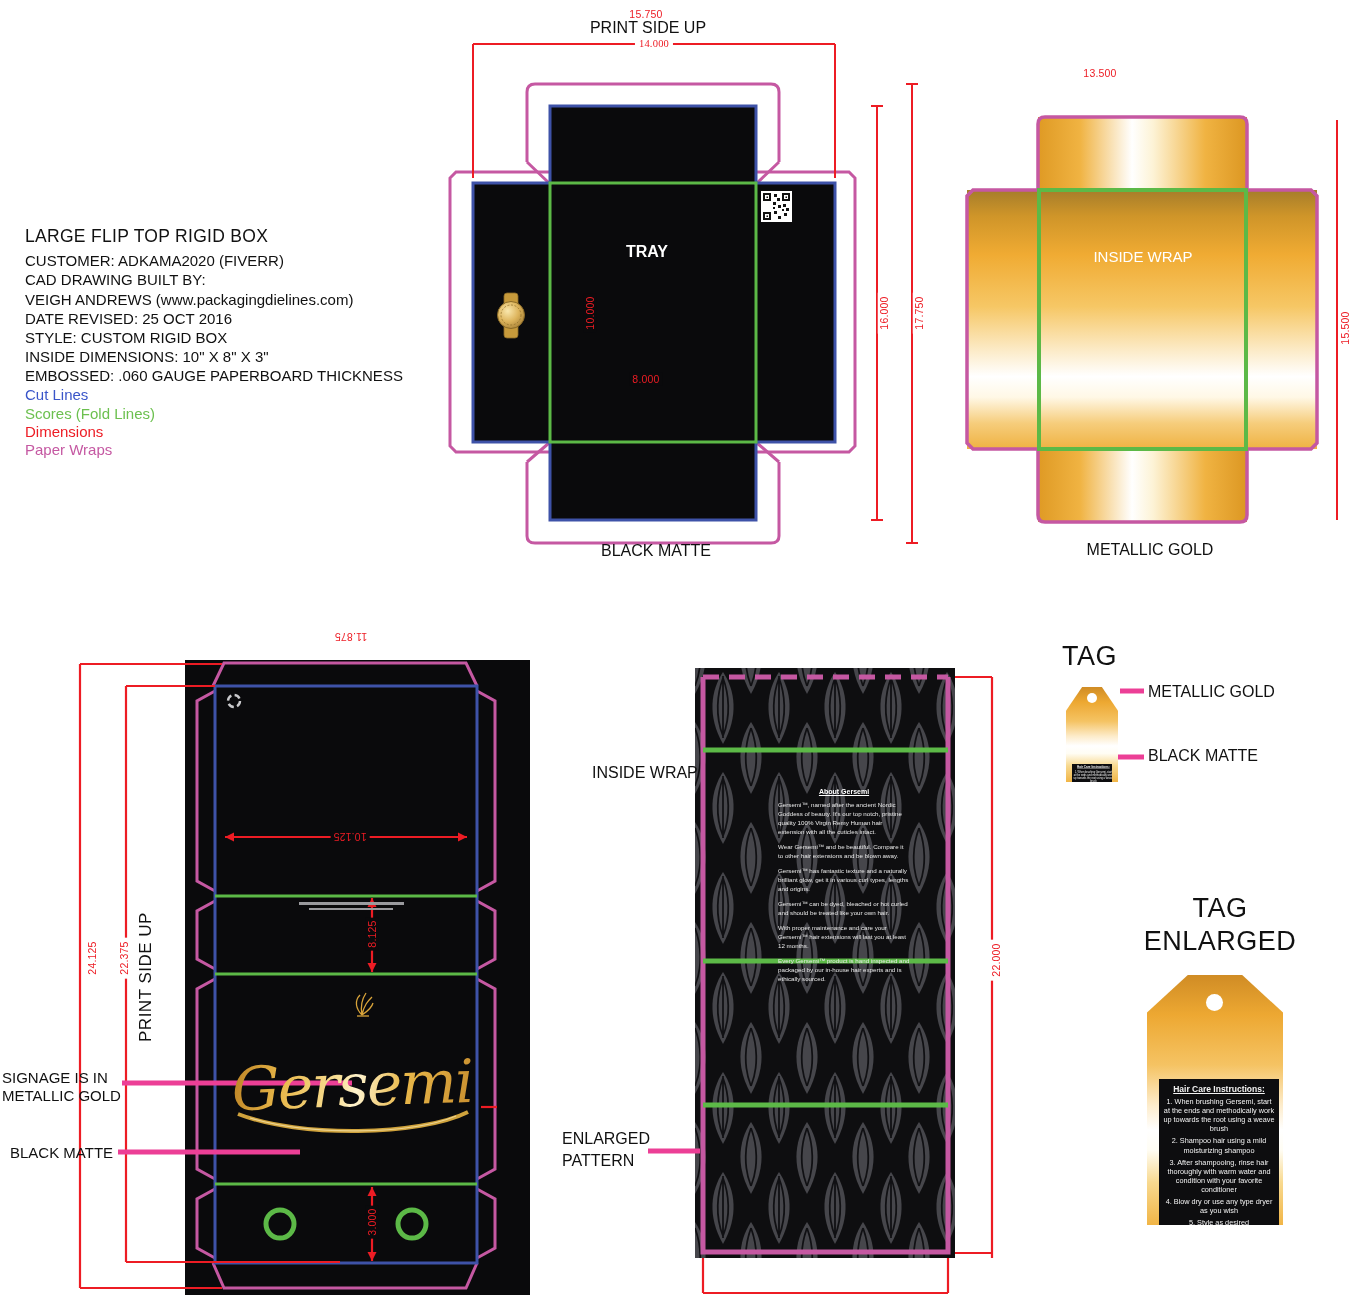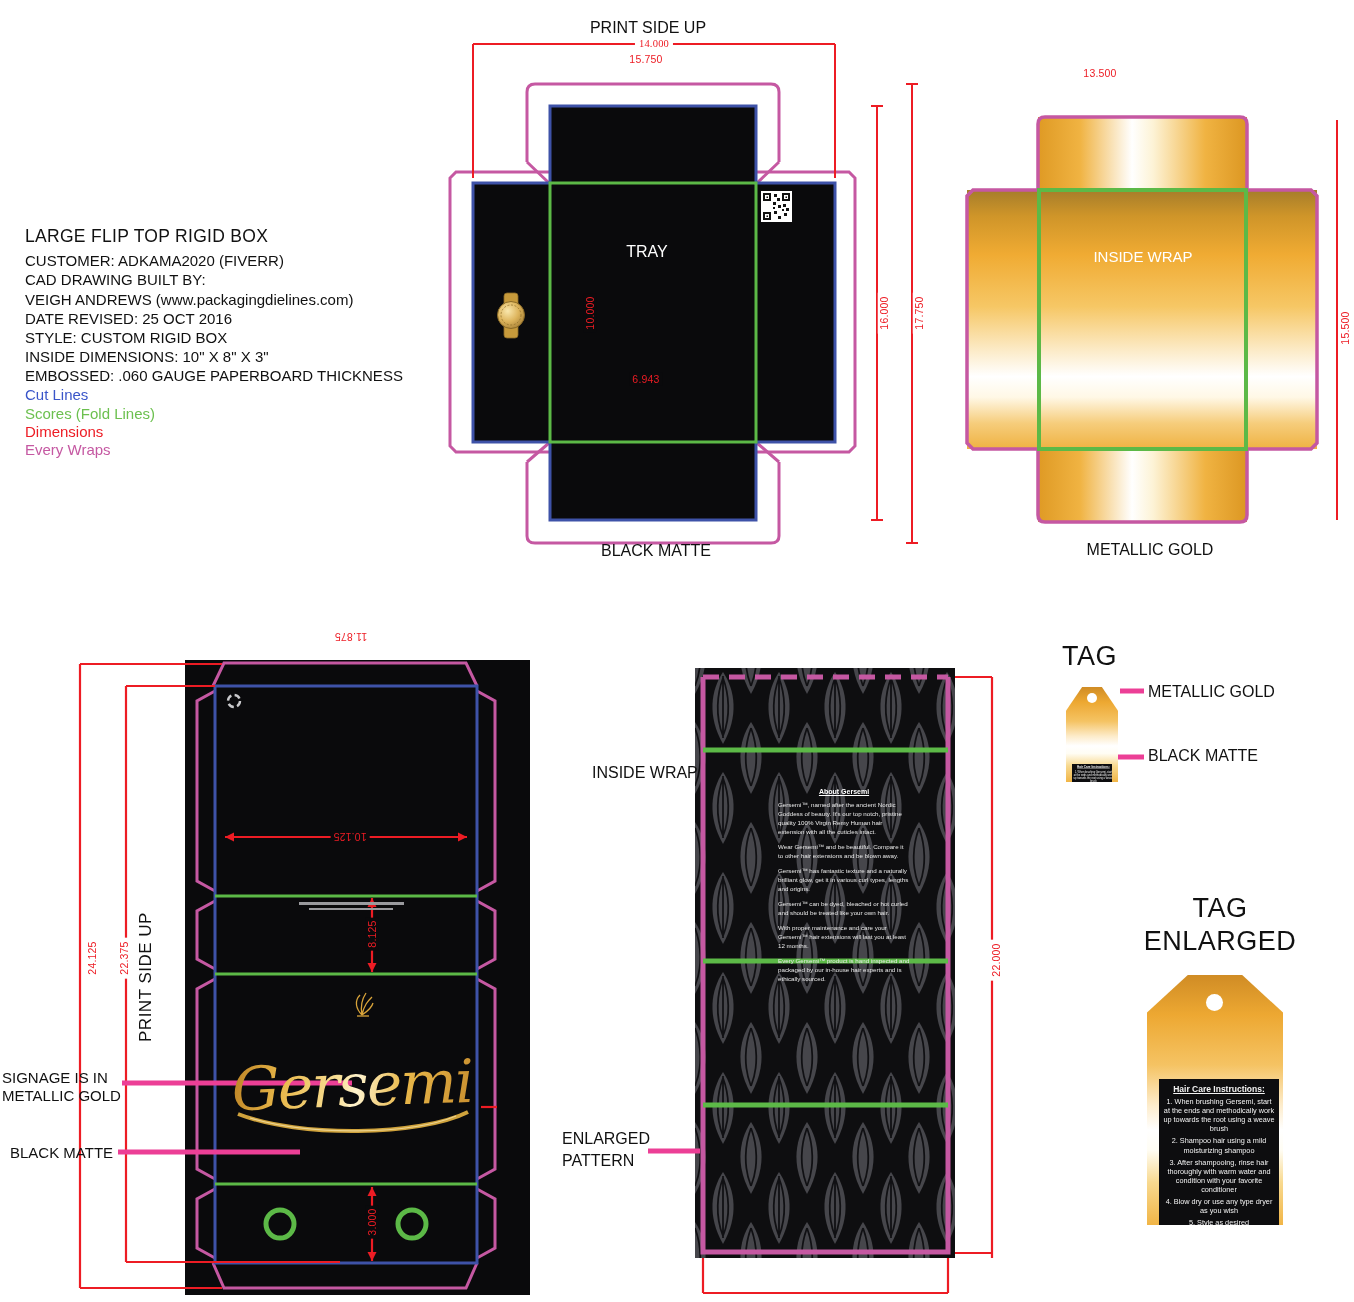--- a/index.html
+++ b/index.html
@@ -244,28 +244,28 @@
 <div class="lbl" style="left:25px;top:253px;">CUSTOMER:  ADKAMA2020 (FIVERR)</div>
 <div class="lbl" style="left:25px;top:272px;">CAD DRAWING BUILT BY:</div>
 <div class="lbl" style="left:25px;top:292px;">VEIGH ANDREWS (www.packagingdielines.com)</div>
 <div class="lbl" style="left:25px;top:311px;">DATE REVISED:  25 OCT 2016</div>
 <div class="lbl" style="left:25px;top:330px;">STYLE:  CUSTOM RIGID BOX</div>
 <div class="lbl" style="left:25px;top:349px;">INSIDE DIMENSIONS:  10" X 8" X 3"</div>
 <div class="lbl" style="left:25px;top:368px;">EMBOSSED:  .060 GAUGE PAPERBOARD THICKNESS</div>
 <div class="lbl legend-cut" style="left:25px;top:387px;">Cut Lines</div>
 <div class="lbl legend-score" style="left:25px;top:406px;">Scores (Fold Lines)</div>
 <div class="lbl legend-dim" style="left:25px;top:424px;">Dimensions</div>
-<div class="lbl legend-wrap" style="left:25px;top:442px;">Every Wraps</div>
-
-<div class="lbl red c" style="left:646px;top:14px;margin-top:45px;">15.750</div>
+<div class="lbl legend-wrap" style="left:25px;top:442px;">Paper Wraps</div>
+
+<div class="lbl red c" style="left:646px;top:14px;">15.750</div>
 <div class="lbl big c" style="left:648px;top:28px;">PRINT SIDE UP</div>
 <div class="lbl red c wbg" style="left:654px;top:44px;font-family:Liberation Serif, serif;">14.000</div>
-<div class="lbl big white c" style="left:647px;top:252px;">TRAY</div>
+<div class="lbl big white c" style="left:647px;top:252px;font-weight:bold;">TRAY</div>
 <div class="lbl red rot dbg" style="left:590px;top:313px;">10.000</div>
-<div class="lbl red c dbg" style="left:646px;top:379px;">6.943</div>
+<div class="lbl red c dbg" style="left:646px;top:379px;">8.000</div>
 <div class="lbl red rot wbg" style="left:884px;top:313px;">16.000</div>
 <div class="lbl red rot wbg" style="left:919px;top:313px;">17.750</div>
 <div class="lbl big c" style="left:656px;top:551px;">BLACK MATTE</div>
 
 <div class="lbl red c" style="left:1100px;top:73px;">13.500</div>
 <div class="lbl white c" style="left:1143px;top:256px;font-size:15px;">INSIDE WRAP</div>
 <div class="lbl red rot" style="left:1345px;top:328px;">15.500</div>
 <div class="lbl big c" style="left:1150px;top:550px;">METALLIC GOLD</div>
 
 <div class="lbl red flip" style="left:351px;top:637px;">11.875</div>

